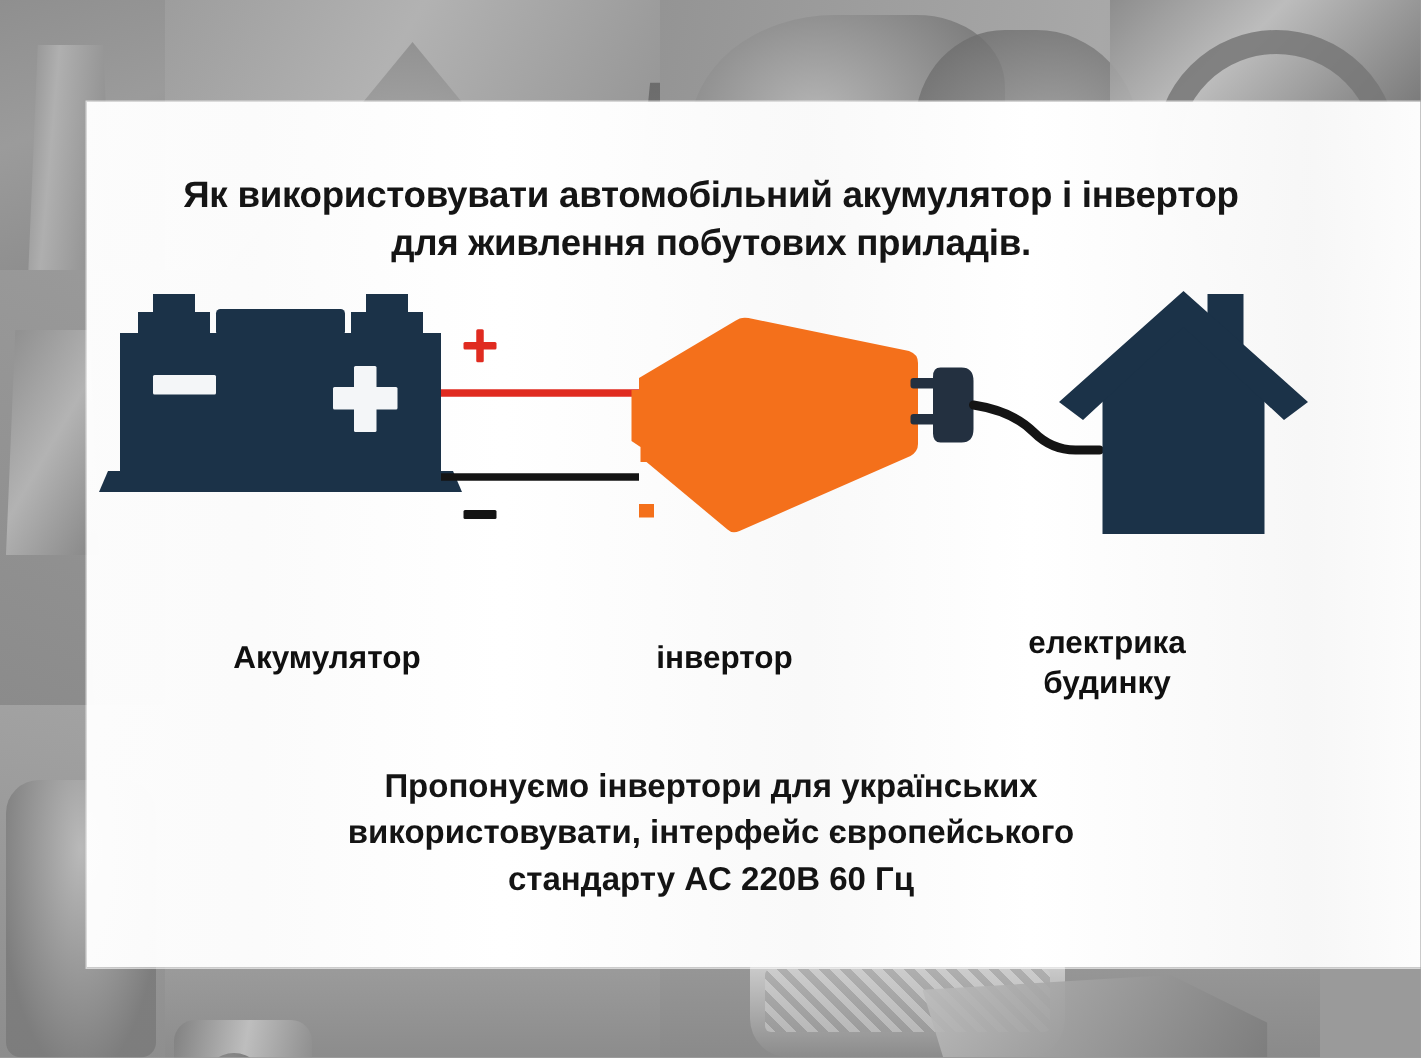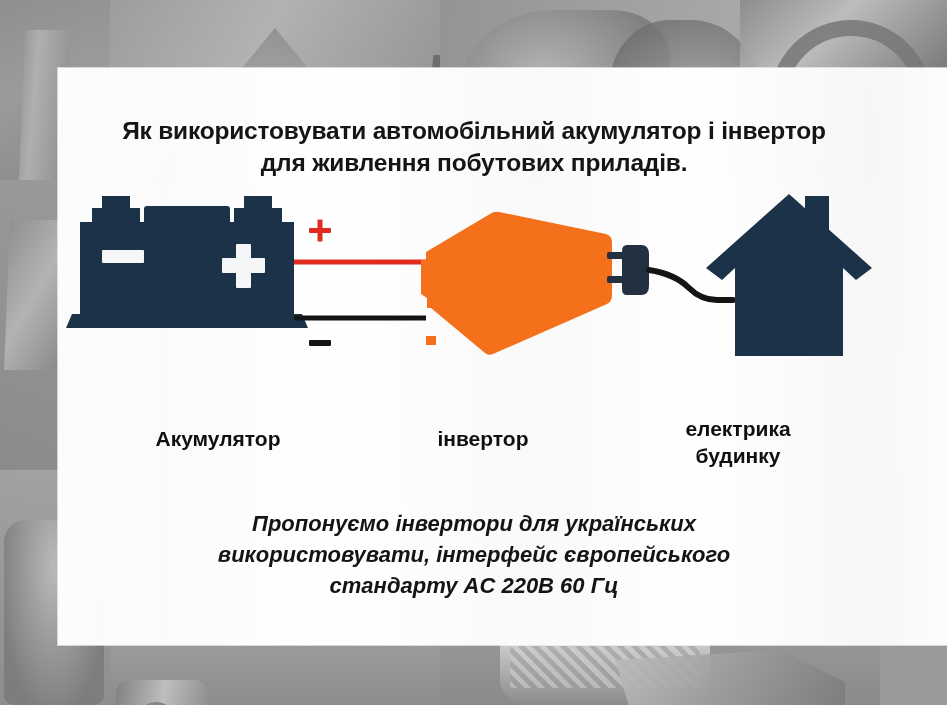--- a/index.html
+++ b/index.html
@@ -91,21 +91,21 @@
   #diagram{position:absolute;left:0;top:120px;width:832px;height:250px;}
 
   
   .lbl{position:absolute;font-size:21px;font-weight:bold;color:#101010;text-align:center;line-height:1.28;}
   #lbl-battery{left:20px;top:358px;width:280px;}
   #lbl-inverter{left:300px;top:358px;width:250px;}
   #lbl-house{left:555px;top:348px;width:250px;}
 
   #footer{
     position:absolute;left:50px;top:440px;width:732px;text-align:center;
-    font-size:22px;font-weight:bold;color:#141414;line-height:1.42;font-style:italic;
+    font-size:22px;font-weight:bold;color:#141414;line-height:1.42;
   }
 </style>
 </head>
 <body>
 
 <div id="bg">
   <div class="tile t1">
     <div class="inner">
         <div class="blender"></div>
       </div>

